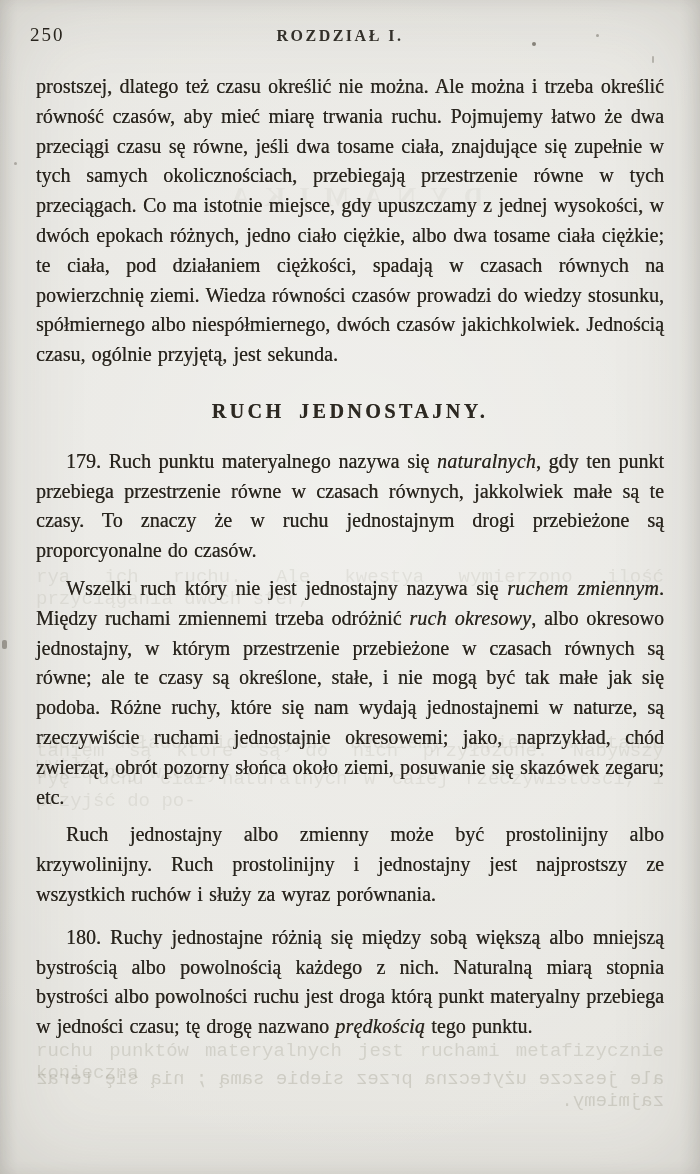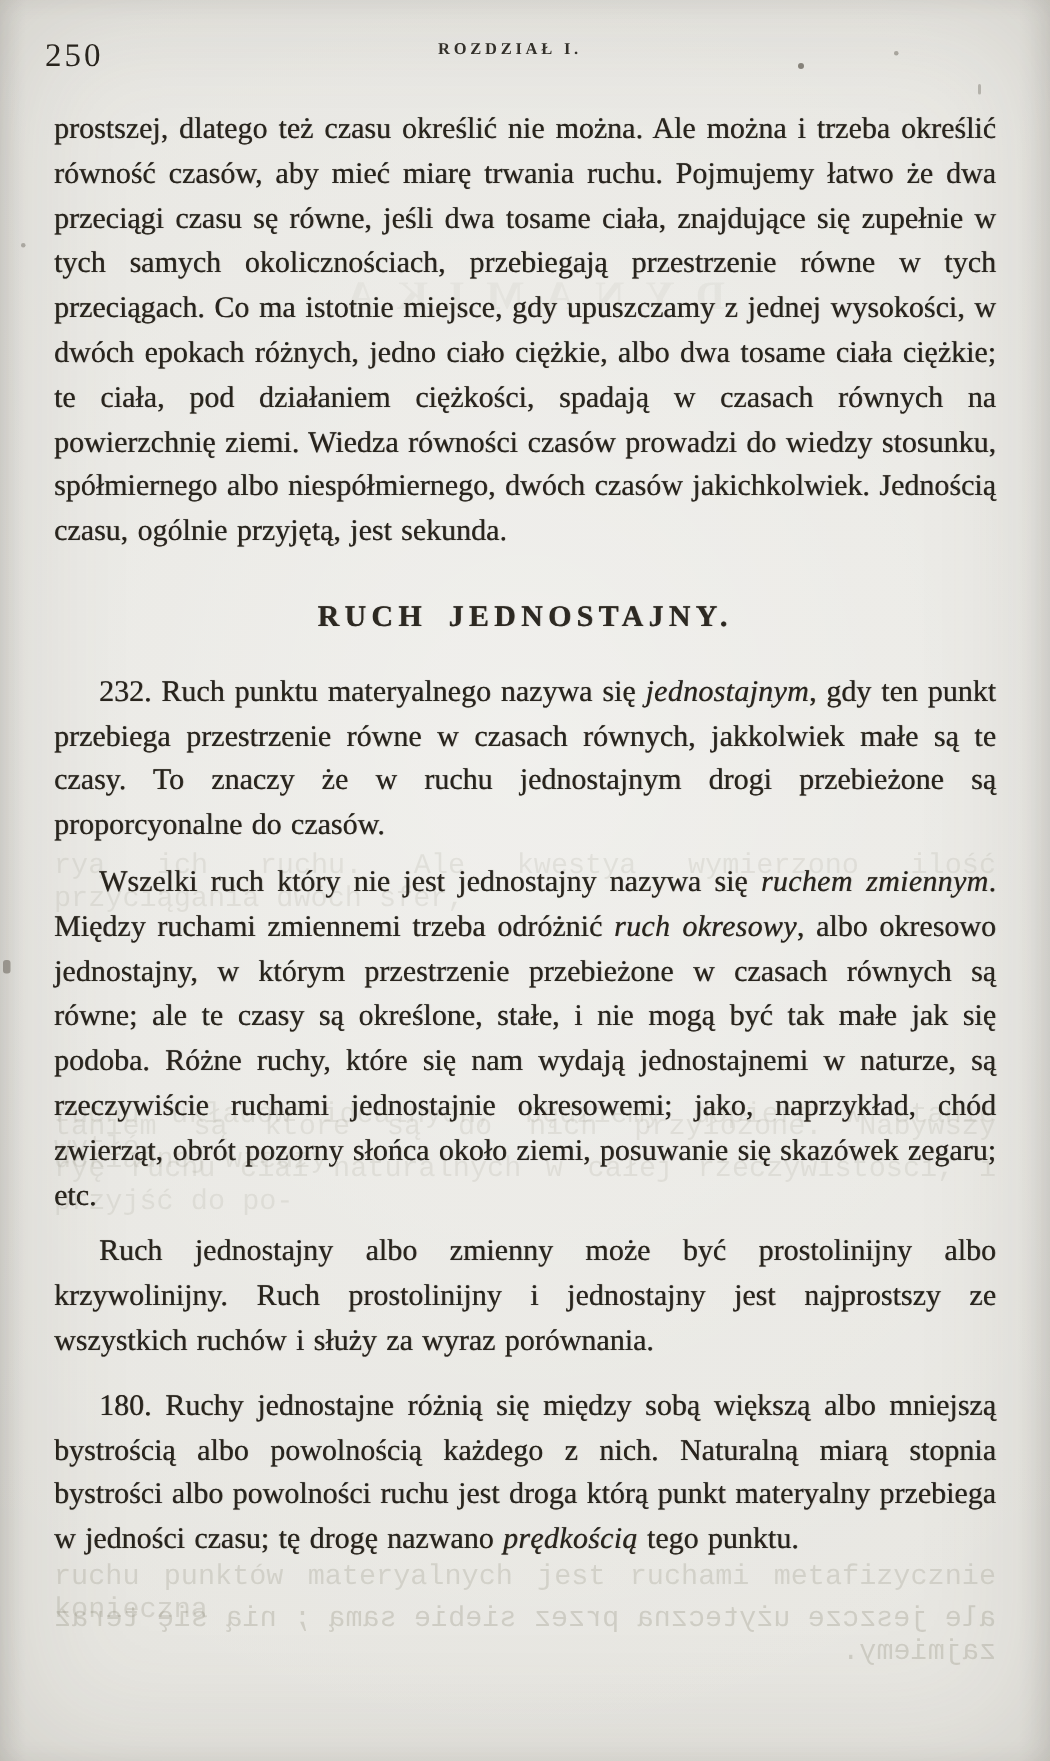--- a/index.html
+++ b/index.html
@@ -12,26 +12,26 @@
       radial-gradient(ellipse 130% 95% at 50% 42%, rgba(255,255,255,0.38), rgba(255,255,255,0) 62%),
       linear-gradient(90deg,#d9d8d3 0,#e7e6e1 2.5%,#e8e7e2 97%,#dbdad5 100%),
       #e5e4df;
     box-shadow: inset 0 0 90px rgba(88,82,68,0.16), inset 0 0 14px rgba(88,82,68,0.10);
     font-family:"Liberation Serif","DejaVu Serif",serif;
     color:#28241d;
   }
   .header{position:absolute;top:24px;left:0;width:700px;height:28px;}
   .page-number{
     position:absolute;left:30px;top:0;
-    font-size:22px;letter-spacing:2px;text-align:right;
+    font-size:19px;letter-spacing:2px;text-align:right;
   }
   .running-title{
     position:absolute;left:0;right:20px;top:3px;
     text-align:center;
-    font-size:11px;letter-spacing:2.5px;
+    font-size:16px;letter-spacing:2.5px;
     font-weight:bold;color:#33302a;
   }
   .text-column{
     position:absolute;top:56px;left:36px;width:628px;
     font-size:20px;line-height:29.8px;
     text-align:justify;
     word-spacing:1.2px;
     text-shadow:0.3px 0.3px 0.45px rgba(43,38,30,0.75);
   }
   .para{margin:8px 0 0;text-indent:30px;}
@@ -87,21 +87,21 @@
       <div class="ghost ghost-frag" style="top: 740px;">taniem są które są do nich przyłożone. Nabywszy dokładnej wiedzy</div>
       <div class="ghost ghost-frag" style="top: 732px;">ruchu układów idealnych, będziemy dopiero w stanie wytłó-</div>
       <div class="ghost ghost-frag" style="top: 768px;">ryę ruchu ciał naturalnych w całej rzeczywistości, i przyjść do po-</div>
       <div class="ghost ghost-frag strong" style="top: 1040px;">ruchu punktów materyalnych jest ruchami metafizycznie konieczna</div>
       <div class="ghost ghost-frag mirrored" style="top: 1068px;">ale jeszcze użyteczna przez siebie samą ; nią się teraz zajmiemy.</div>
     </div>
 
   <div class="text-column" id="text-column">
       <p class="para no-indent"><span>prostszej, dlatego też czasu określić nie można. Ale można i trzeba określić równość czasów, aby mieć miarę trwania ruchu. Pojmujemy łatwo że dwa przeciągi czasu sę równe, jeśli dwa tosame ciała, znajdujące się zupełnie w tych samych okolicznościach, przebiegają przestrzenie równe w tych przeciągach. Co ma istotnie miejsce, gdy upuszczamy z jednej wysokości, w dwóch epokach różnych, jedno ciało ciężkie, albo dwa tosame ciała ciężkie; te ciała, pod działaniem ciężkości, spadają w czasach równych na powierzchnię ziemi. Wiedza równości czasów prowadzi do wiedzy stosunku, spółmiernego albo niespółmiernego, dwóch czasów jakichkolwiek. Jednością czasu, ogólnie przyjętą, jest sekunda.</span></p>
       <div class="section-heading">RUCH JEDNOSTAJNY.</div>
-      <p class="para"><span>232. Ruch punktu materyalnego nazywa się </span><i>jednostajnym</i><span>, gdy ten punkt przebiega przestrzenie równe w czasach równych, jakkolwiek małe są te czasy. To znaczy że w ruchu jednostajnym drogi przebieżone są proporcyonalne do czasów.</span></p>
+      <p class="para"><span>179. Ruch punktu materyalnego nazywa się </span><i>naturalnych</i><span>, gdy ten punkt przebiega przestrzenie równe w czasach równych, jakkolwiek małe są te czasy. To znaczy że w ruchu jednostajnym drogi przebieżone są proporcyonalne do czasów.</span></p>
       <p class="para"><span>Wszelki ruch który nie jest jednostajny nazywa się </span><i>ruchem zmiennym</i><span>. Między ruchami zmiennemi trzeba odróżnić </span><i>ruch okresowy</i><span>, albo okresowo jednostajny, w którym przestrzenie przebieżone w czasach równych są równe; ale te czasy są określone, stałe, i nie mogą być tak małe jak się podoba. Różne ruchy, które się nam wydają jednostajnemi w naturze, są rzeczywiście ruchami jednostajnie okresowemi; jako, naprzykład, chód zwierząt, obrót pozorny słońca około ziemi, posuwanie się skazówek zegaru; etc.</span></p>
       <p class="para"><span>Ruch jednostajny albo zmienny może być prostolinijny albo krzywolinijny. Ruch prostolinijny i jednostajny jest najprostszy ze wszystkich ruchów i służy za wyraz porównania.</span></p>
       <p class="para space-before"><span>180. Ruchy jednostajne różnią się między sobą większą albo mniejszą bystrością albo powolnością każdego z nich. Naturalną miarą stopnia bystrości albo powolności ruchu jest droga którą punkt materyalny przebiega w jedności czasu; tę drogę nazwano </span><i>prędkością</i><span> tego punktu.</span></p>
     </div>
 
   <div class="speck s1"></div>
   <div class="speck s2"></div>
   <div class="speck s3"></div>
   <div class="speck s4"></div>
   <div class="speck s5"></div>

